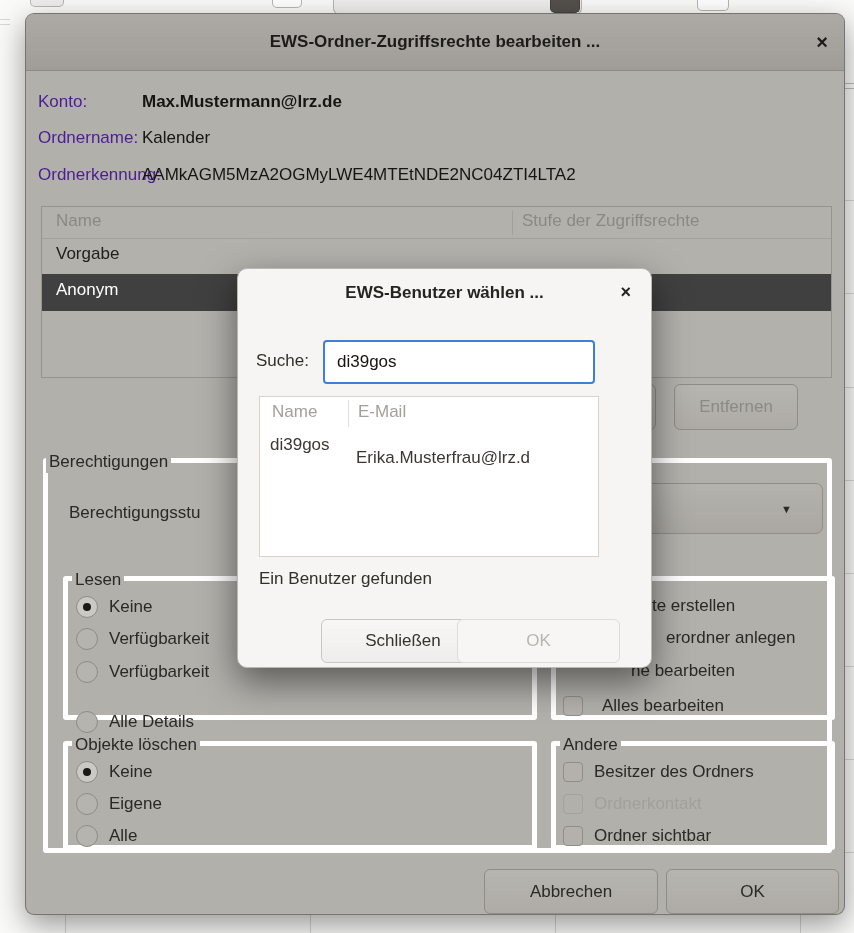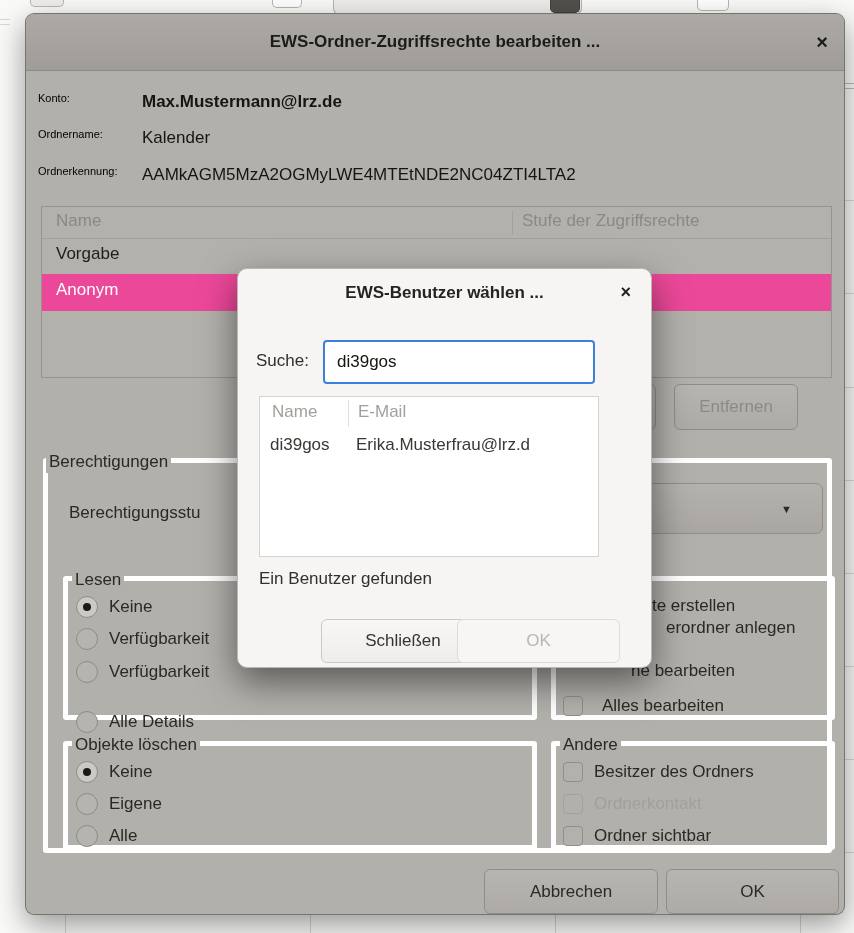--- a/index.html
+++ b/index.html
@@ -16,33 +16,33 @@
     background:#b2b0ab;border-radius:9px;box-shadow:0 10px 30px rgba(0,0,0,.4);
     border:1px solid rgba(60,57,53,.5);box-sizing:border-box;}
   #main-titlebar{position:absolute;left:0;top:0;width:100%;height:57px;
     background:linear-gradient(to bottom,#adaaa5,#a09d98);
     border-bottom:1px solid #8e8b86;border-radius:8px 8px 0 0;box-sizing:border-box;}
   #main-titlebar .title{display:block;text-align:center;line-height:56px;
     font-weight:bold;font-size:17px;color:#1d1b18;}
   .close-btn{position:absolute;top:0;right:16px;height:56px;display:flex;align-items:center;
     font-size:20px;font-weight:bold;color:#1d1b18;cursor:default;}
 
-  .fieldlabel{position:absolute;font-size:11px;color:#000000;white-space:nowrap;text-align:right;}
+  .fieldlabel{position:absolute;font-size:17px;color:#4c1d95;white-space:nowrap;text-align:right;}
   .fieldvalue{position:absolute;font-size:17px;color:#171511;white-space:nowrap;}
   .fieldvalue.bold{font-weight:bold;}
 
   #acl-table{position:absolute;left:15px;top:192px;width:791px;height:172px;
     background:#b3b1ac;border:1px solid #97948f;box-sizing:border-box;overflow:hidden;}
   #acl-table .thead{position:absolute;left:0;top:0;width:100%;height:31px;border-bottom:1px solid #a3a09b;}
   #acl-table .th{position:absolute;top:4px;font-size:17px;color:#8b8983;white-space:nowrap;}
   #acl-table .col-sep{position:absolute;left:470px;top:4px;width:1px;height:24px;background:#a3a09b;}
   .acl-row{position:absolute;left:0;width:100%;font-size:17px;color:#21201c;}
   .acl-row .c1{position:absolute;left:14px;top:6px;white-space:nowrap;}
   .acl-row .c2{position:absolute;left:480px;top:6px;white-space:nowrap;}
-  .acl-row.selected{background:#ec4899;color:#ffffff;}
+  .acl-row.selected{background:#404040;color:#ffffff;}
 
   .btn{position:absolute;box-sizing:border-box;border-radius:6px;display:flex;
     align-items:center;justify-content:center;font-size:17px;white-space:nowrap;}
   .btn.gray{background:linear-gradient(to bottom,#b7b5b0,#aeaba6);border:1px solid #908d88;color:#2c2a25;}
   .btn.gray.disabled{color:#8c8a85;}
 
   .combo{position:absolute;box-sizing:border-box;background:linear-gradient(to bottom,#b4b2ad,#aaa7a2);
     border:1px solid #918e89;border-radius:7px;}
   .combo .arrow{position:absolute;right:30px;top:50%;transform:translateY(-50%);
     font-size:11px;color:#2c2a25;}
@@ -77,21 +77,21 @@
   #search-input{position:absolute;left:85px;top:71px;width:272px;height:44px;box-sizing:border-box;
     background:#ffffff;border:2px solid #3c80dc;border-radius:4px;font-size:17px;color:#17140f;
     padding:0 12px;font-family:"Liberation Sans","DejaVu Sans",sans-serif;outline:none;}
 
   #user-list{position:absolute;left:21px;top:127px;width:340px;height:161px;box-sizing:border-box;
     background:#ffffff;border:1px solid #d7d2cd;overflow:hidden;}
   #user-list .th{position:absolute;top:5px;font-size:17px;color:#a3a09b;white-space:nowrap;}
   #user-list .hsep{position:absolute;left:88px;top:3px;width:1px;height:27px;background:#e2ded9;}
   #user-list .row{position:absolute;left:0;top:33px;width:100%;height:33px;font-size:17px;color:#3b3834;}
   #user-list .row .c1{position:absolute;left:10px;top:5px;white-space:nowrap;}
-  #user-list .row .c2{position:absolute;left:96px;top:5px;white-space:nowrap;}
+  #user-list .row .c2{position:absolute;left:96px;top:18px;white-space:nowrap;}
 
   #found-status{position:absolute;left:21px;top:300px;font-size:17px;color:#33302a;white-space:nowrap;}
   .btn.light{background:linear-gradient(to bottom,#f8f7f6,#efedeb);border:1px solid #ccc7c1;color:#36332d;margin-left:40px;}
   .btn.light-disabled{background:#f7f6f4;border:1px solid #dfdbd6;color:#b9b6b1;}
 </style>
 </head>
 <body>
 
 <div id="stage">
 
@@ -196,21 +196,21 @@
         </div>
         <div class="opt-row" style="left:8px;top:75px;">
           <span class="radio"></span>
           <span class="opt-label">Alle</span>
         </div>
       </div>
 
       <div class="frame" style="left:503px;top:113px;width:284px;height:144px;">
         <span class="frame-label" style="left:70px;">en</span>
         <span class="opt-text-only" style="left:78px;top:15px;">ekte erstellen</span>
-        <span class="opt-text-only" style="left:72px;top:37px;padding-left:38px;">erordner anlegen</span>
+        <span class="opt-text-only" style="left:72px;top:47px;padding-left:38px;">erordner anlegen</span>
         <span class="opt-text-only" style="left:75px;top:80px;">ne bearbeiten</span>
         <div class="opt-row" style="left:7px;top:110px;gap:8px;">
           <span class="checkbox"></span>
           <span class="opt-label">Alles bearbeiten</span>
         </div>
       </div>
 
       <div class="frame" style="left:503px;top:278px;width:284px;height:109px;">
         <span class="frame-label" style="left:4px;">Andere</span>
         <div class="opt-row" style="left:7px;top:11px;">

